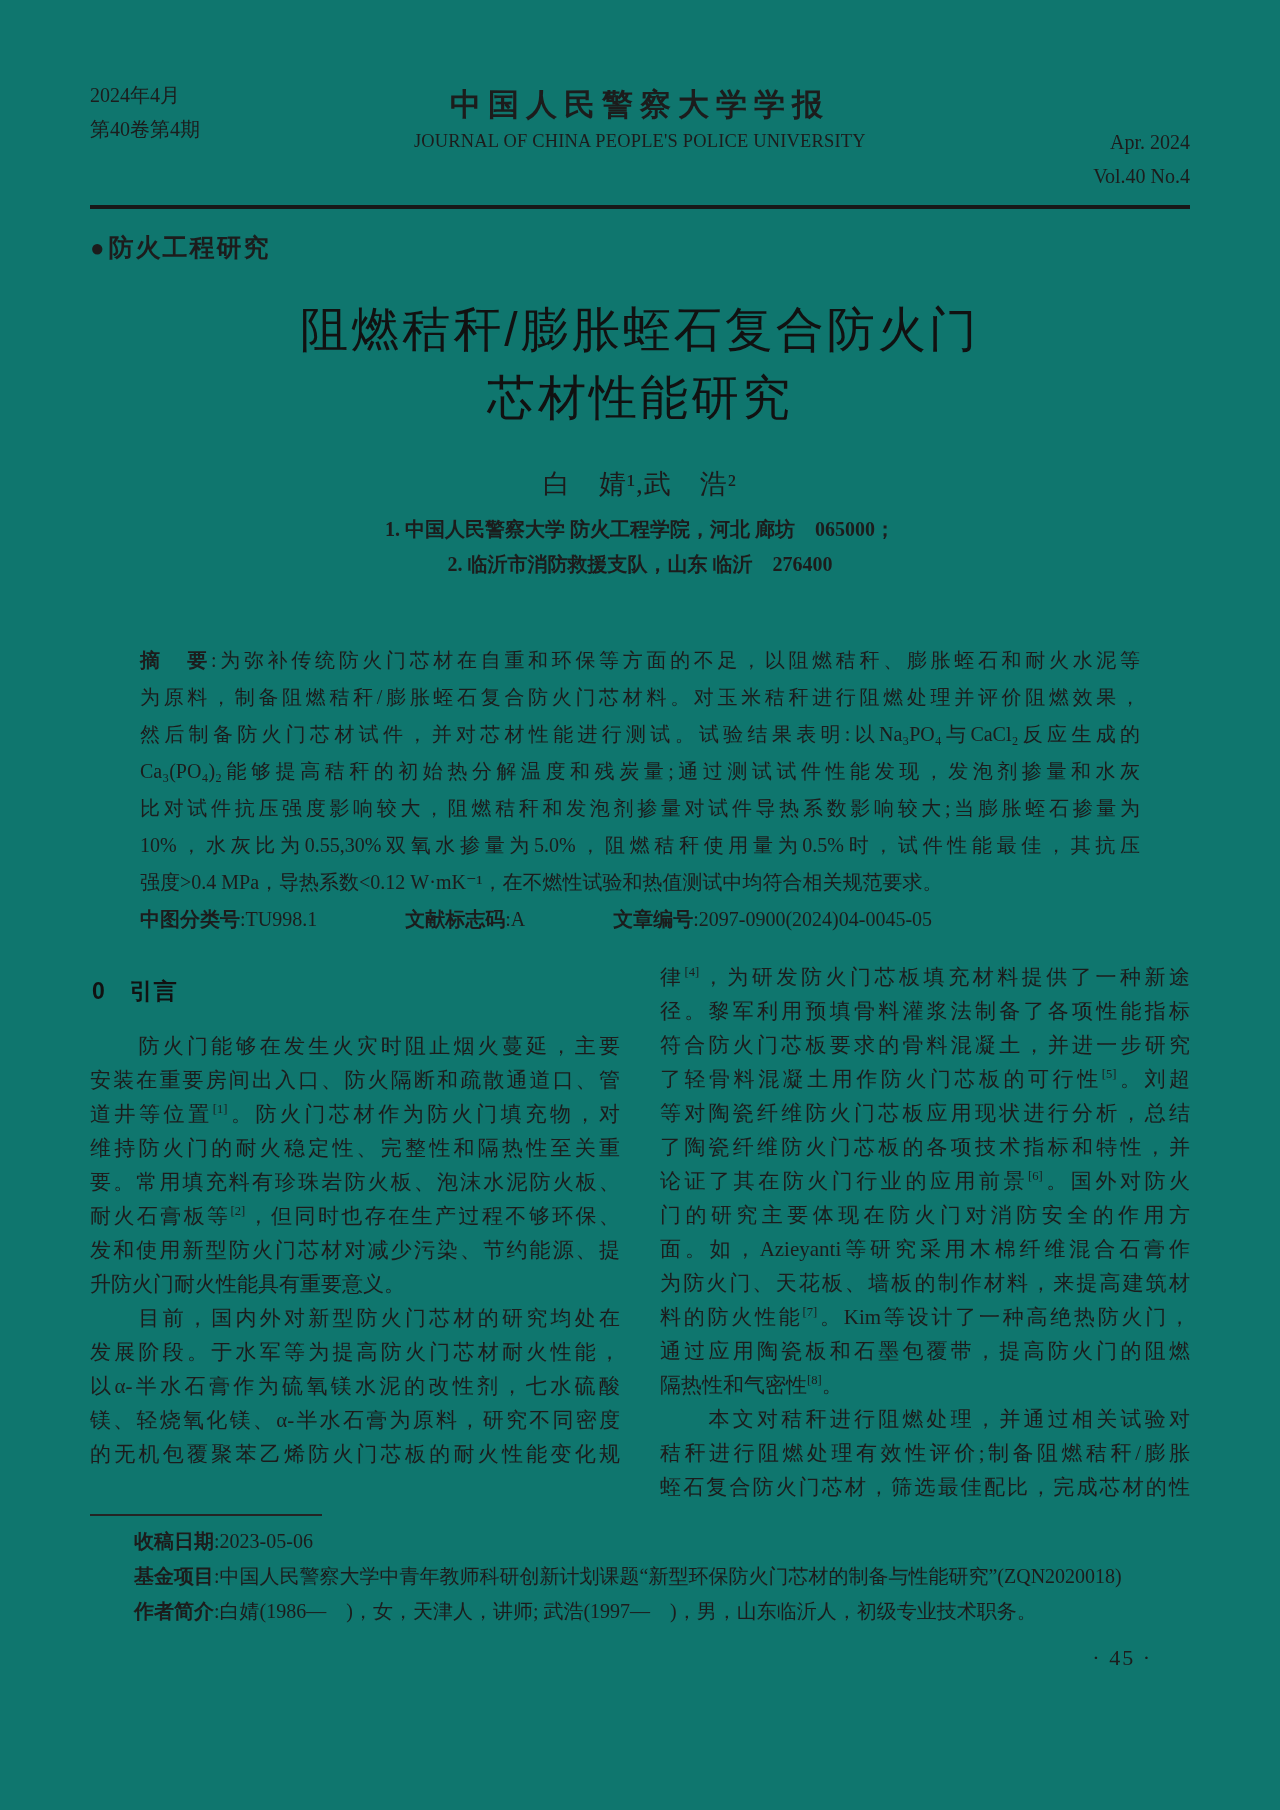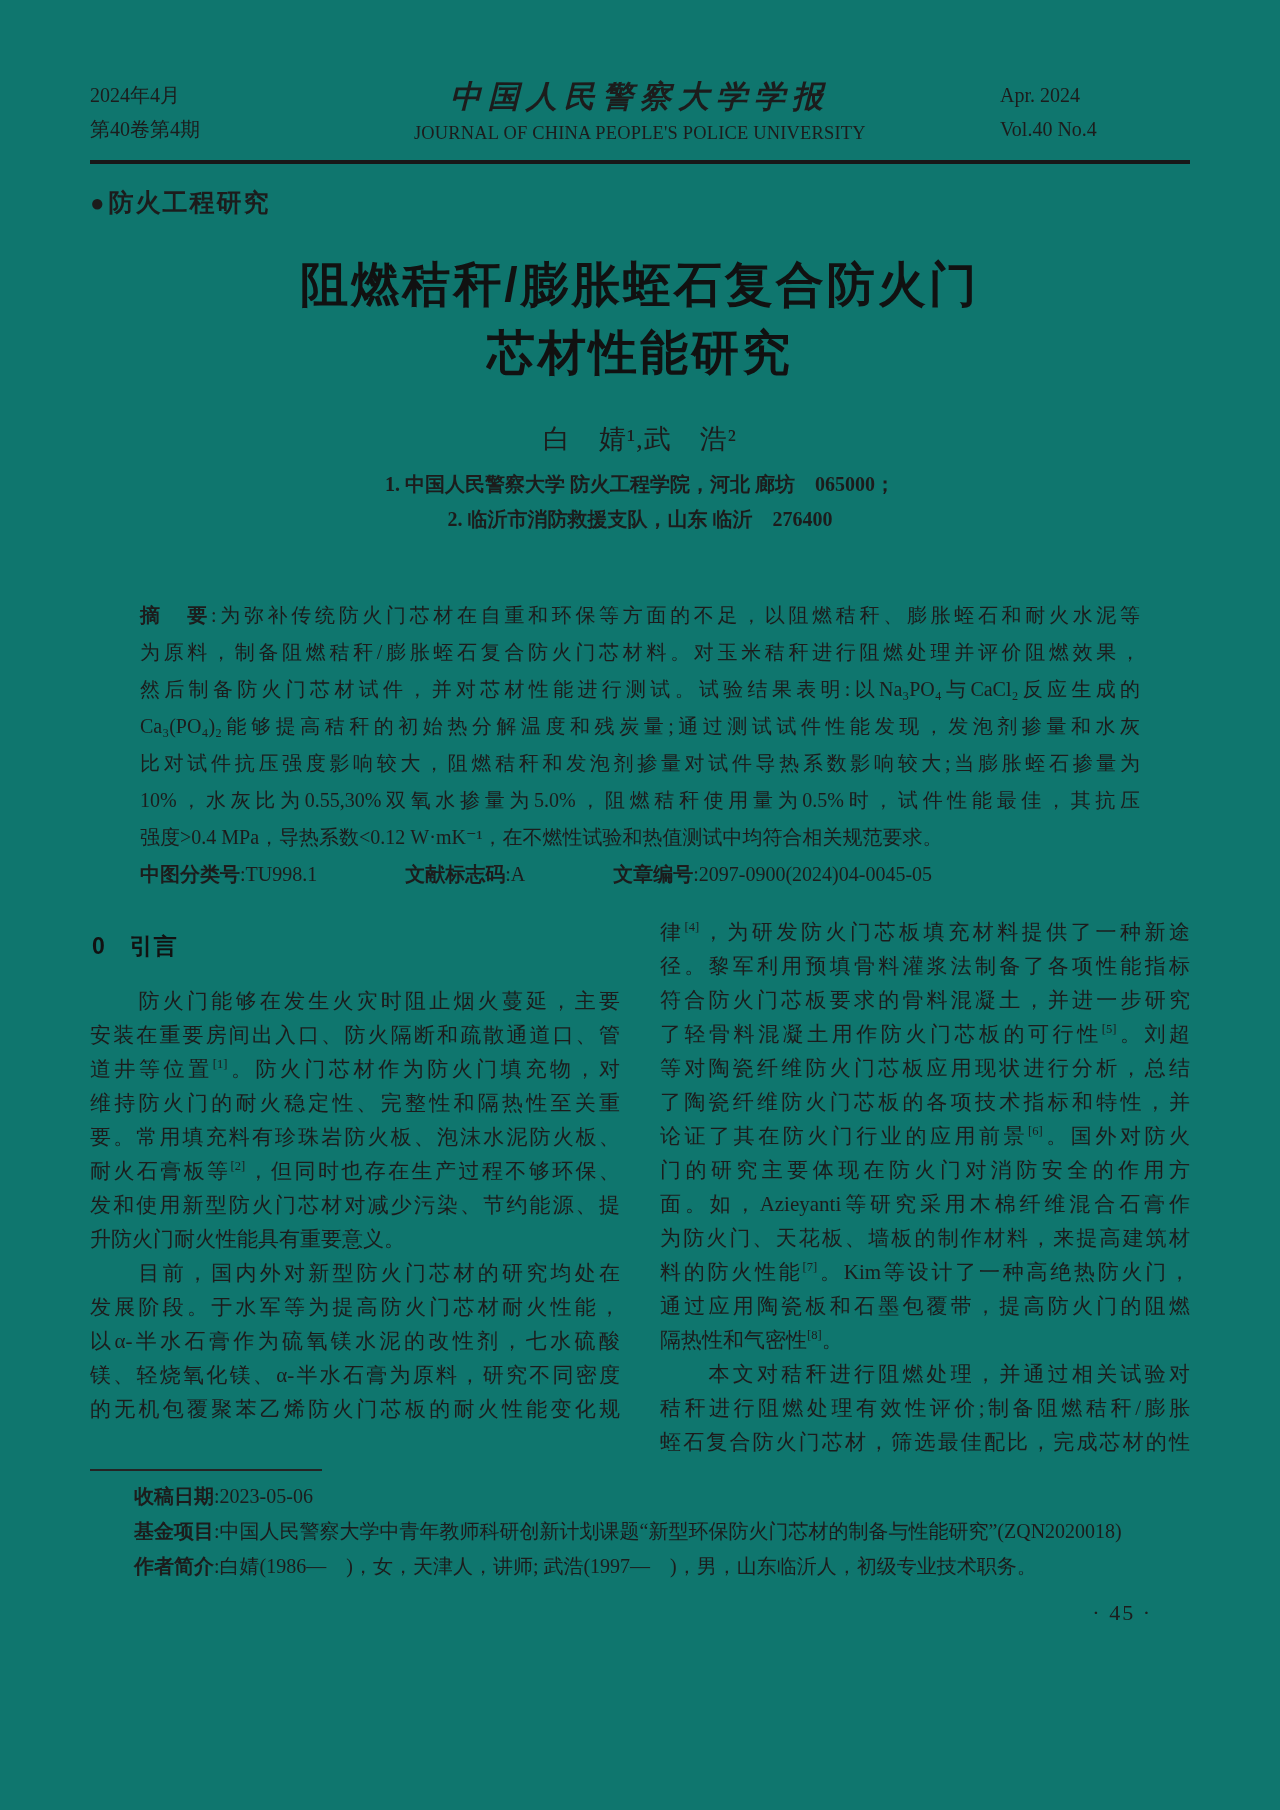--- a/index.html
+++ b/index.html
@@ -13,43 +13,43 @@
     color:#1c1c1c;
     font-family:"Liberation Serif","DejaVu Serif",serif;
     overflow:hidden;
   }
   .hei, b { font-family:"Liberation Sans","DejaVu Sans",sans-serif; font-weight:700; }
   sup { font-size:0.6em; line-height:0; vertical-align:super; }
 
   
   .hdr { display:flex; justify-content:space-between; align-items:flex-start; }
   .hdr-left, .hdr-right { width:190px; font-size:20px; line-height:34px; white-space:nowrap; }
-  .hdr-right { text-align:left; }
+  .hdr-right { text-align:right;margin-top:47px; }
   .hdr-center { flex:1; text-align:center; }
   .journal-cn {
     font-family:"DejaVu Serif",serif;
-    font-style:italic; font-weight:700;
-    font-size:31px; letter-spacing:7px; line-height:36px;
+    font-weight:700;
+    font-size:31px; letter-spacing:7px; line-height:36px;margin-top:8px;
   }
   .journal-en {
     display:inline-block;
     font-size:19px; letter-spacing:0.2px; line-height:30px;
     transform:scaleX(0.97); transform-origin:center;
     margin-top:4px; white-space:nowrap;
   }
   .rule { height:4px; background:#181818; margin-top:12px; }
 
   
   .section { margin-top:22px; display:flex; align-items:center; }
   .bullet { font-size:24px; line-height:1; margin-right:4px; }
   .section-label { font-size:25px; letter-spacing:2px; }
 
   
   .title { margin-top:32px; text-align:center; font-family:"Liberation Sans","DejaVu Sans",sans-serif;
-           font-weight:700; font-size:48px; line-height:68px; letter-spacing:3px; color:#111; }
+           font-weight:400; font-size:48px; line-height:68px; letter-spacing:3px; color:#111; }
 
   
   .authors { margin-top:34px; text-align:center; font-size:27px; letter-spacing:1px; }
   .affiliations { margin-top:10px; text-align:center; font-size:20px; line-height:35px;font-weight:bold; }
 
   
   .abs-block { width:1000px; margin:60px auto 0 auto; font-size:20px; }
   .abs-block .line { line-height:37px; }
   .line { text-align:justify; text-align-last:justify; }
   .line.final { text-align-last:left; }

